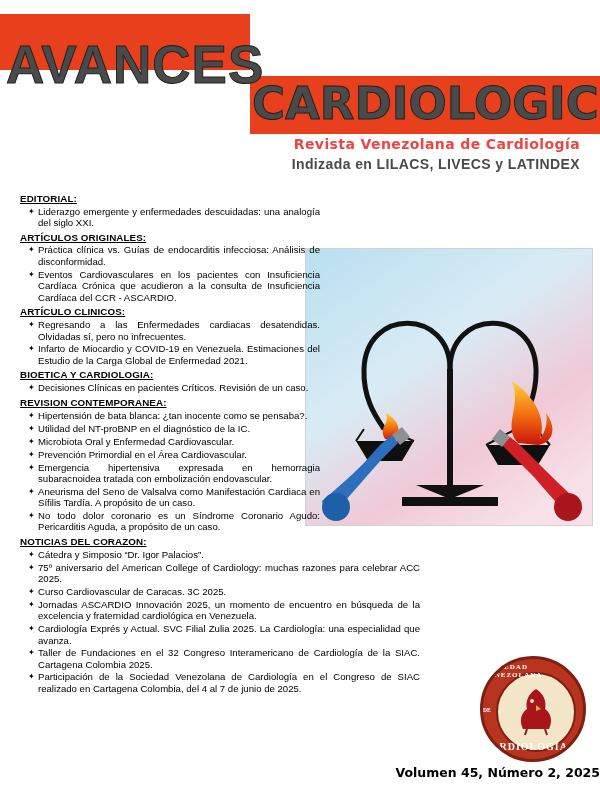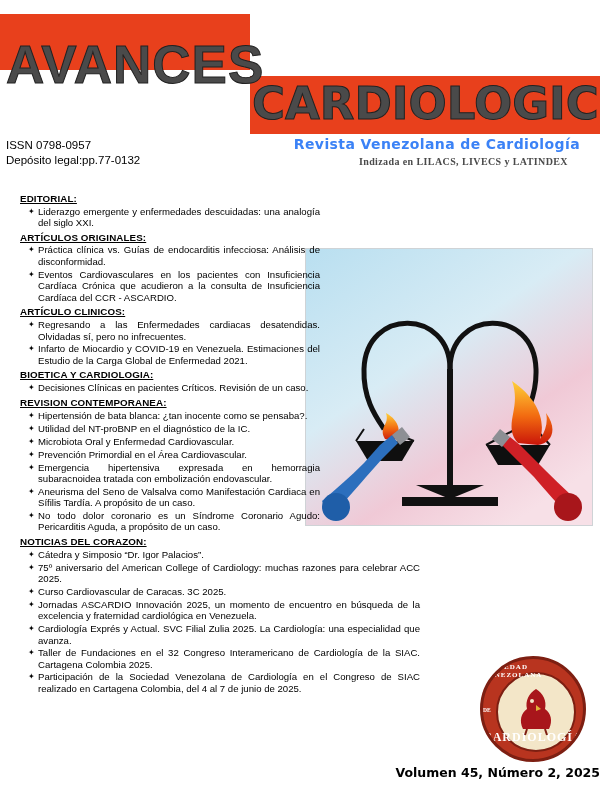--- a/index.html
+++ b/index.html
@@ -49,28 +49,28 @@
     white-space:nowrap;
   }
 
   .issn-block {
     position:absolute; left:6px; top:138px;
     font-size:11.5px; line-height:15px; color:#000;
   }
 
   .subtitle-1 {
     position:absolute; right:20px; top:136px;
-    font-size:14px; font-weight:bold; color:#3b82f6;
+    font-size:14px; font-weight:bold; color:#ef4444;
     font-family:"DejaVu Sans", sans-serif;
     letter-spacing:0.4px;
   }
   .subtitle-2 {
-    position:absolute; right:32px; top:156px;
-    font-size:10px; font-weight:bold; color:#4a4a4a;
-    font-family:Liberation Serif, serif;
+    position:absolute; right:20px; top:156px;
+    font-size:14px; font-weight:bold; color:#4a4a4a;
+    font-family:Liberation Sans, sans-serif;
     letter-spacing:0.4px;
   }
 
   
   .content {
     position:absolute; left:12px; top:182px; width:600px;
     padding:8px 10px 0 8px;
   }
 
   .toc {
@@ -123,21 +123,21 @@
     position:absolute; left:13px; top:13px; width:80px; height:80px;
     border-radius:50%;
     background:#f3e6c8;
     border:2px solid #7d1f12;
   }
   .seal-text-top, .seal-text-bottom, .seal-text-mid {
     position:absolute; left:0; width:106px; text-align:left;
     color:#fff; font-weight:bold; font-family:Liberation Serif, serif;
   }
   .seal-text-top { top:4px; font-size:7px; letter-spacing:1px; }
-  .seal-text-bottom { bottom:14px; font-size:12px; letter-spacing:1px;margin-top:8px; }
+  .seal-text-bottom { bottom:7px; font-size:10px; letter-spacing:1px;margin-top:8px; }
   .seal-text-mid { top:48px; font-size:5.5px; color:#fff; }
   .seal-bird {
     position:absolute; left:30px; top:26px; width:46px; height:52px;
   }
 
   
   .volume {
     position:absolute; left:0; bottom:20px; width:600px;
     text-align:right;
     font-size:12.5px; font-weight:bold;
@@ -147,24 +147,20 @@
 </head>
 <body>
 
 <div class="masthead">
   <div class="red-bar-1"></div>
   <div class="red-bar-2"></div>
 
   <div class="title-avances">AVANCES</div>
   <div class="title-cardiologicos">CARDIOLOGICOS</div>
 
-  <div class="issn-block">
-    <div>ISSN 0798-0957</div>
-    <div>Depósito legal:pp.77-0132</div>
-  </div>
 
   <div class="subtitle-1">Revista Venezolana de Cardiología</div>
   <div class="subtitle-2">Indizada en LILACS, LIVECS y LATINDEX</div>
 </div>
 
 <div class="cover-art">
   <svg class="art-svg" width="288" height="278" viewBox="0 0 288 278">
     <defs>
       <linearGradient id="bgg" x1="0" y1="0" x2="0.7" y2="1">
         <stop offset="0%" stop-color="#b9dff0"></stop>

